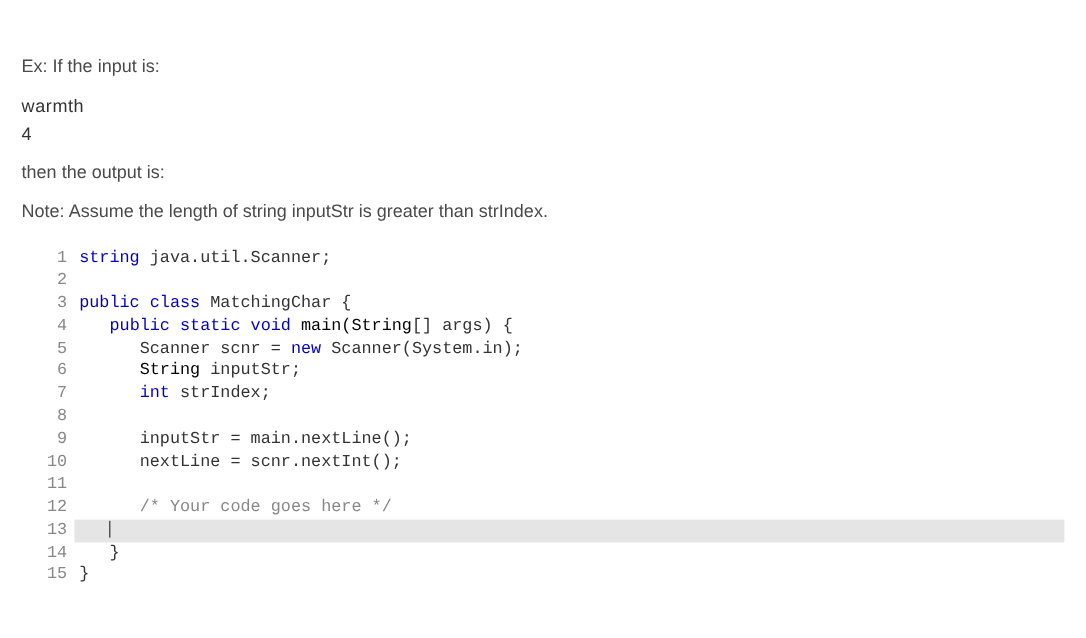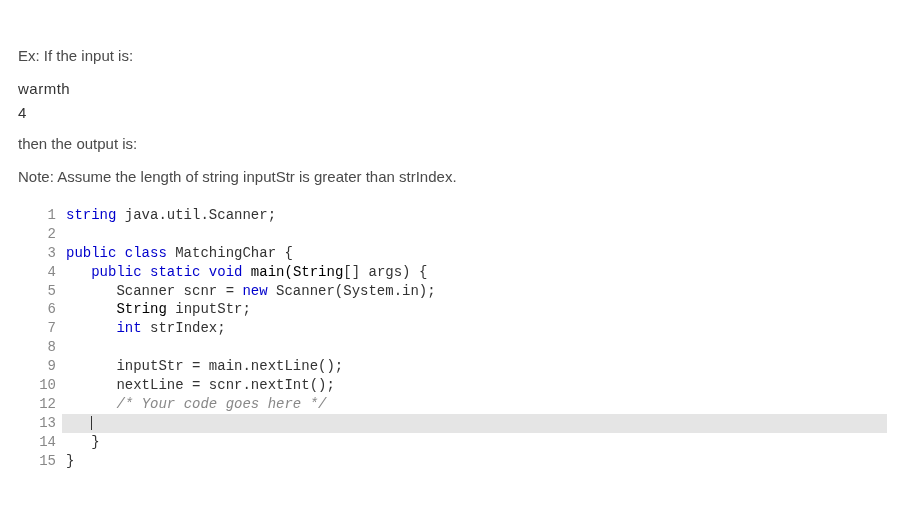--- a/index.html
+++ b/index.html
@@ -51,21 +51,21 @@
     white-space: pre;
     flex: 1;
     padding-left: 4px;
   }
   .code-row.highlight .code-cell {
     background: #e5e5e5;
   }
   .kw { color: #0000cc; }
   .typ { color: #000000; }
   .fn { color: #000; }
-  .com { color: #888888; font-style: italic; }
+  .com { color: #888888; }
   .cursor {
     display: inline-block;
     width: 1px;
     height: 14px;
     background: #333;
     vertical-align: middle;
     margin-left: 0;
   }
 </style>
 </head>
@@ -124,20 +124,24 @@
       </div>
       <div class="code-row">
         <div class="gutter">9</div>
         <div class="code-cell"><span>      inputStr = main.nextLine();</span></div>
       </div>
       <div class="code-row">
         <div class="gutter">10</div>
         <div class="code-cell"><span>      nextLine = scnr.nextInt();</span></div>
       </div>
       <div class="code-row">
+        <div class="gutter">11</div>
+        <div class="code-cell"><span></span></div>
+      </div>
+      <div class="code-row">
         <div class="gutter">12</div>
         <div class="code-cell"><span>      </span><span class="com">/* Your code goes here */</span></div>
       </div>
       <div class="code-row highlight">
         <div class="gutter">13</div>
         <div class="code-cell"><span>   </span><span class="cursor"></span></div>
       </div>
       <div class="code-row">
         <div class="gutter">14</div>
         <div class="code-cell"><span>   }</span></div>

